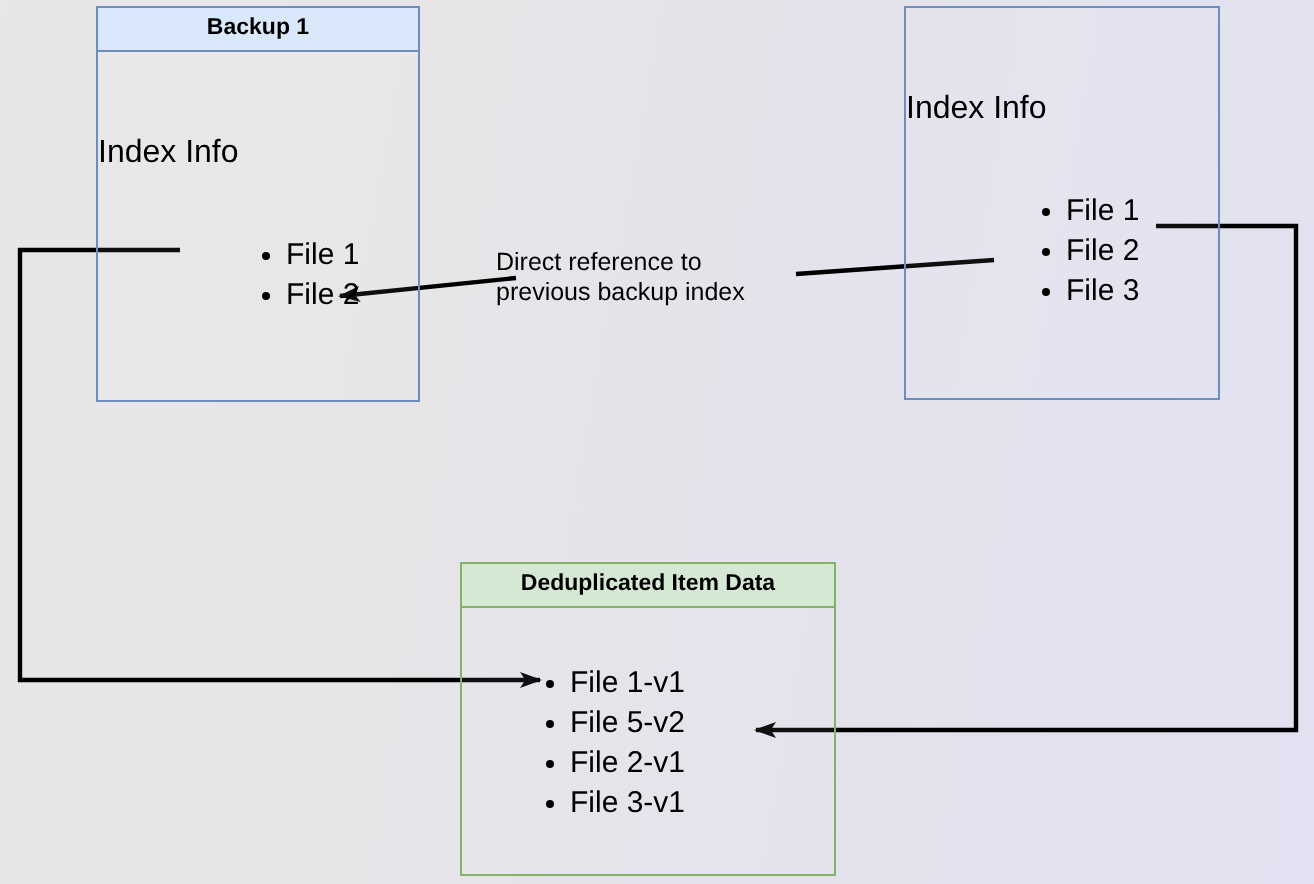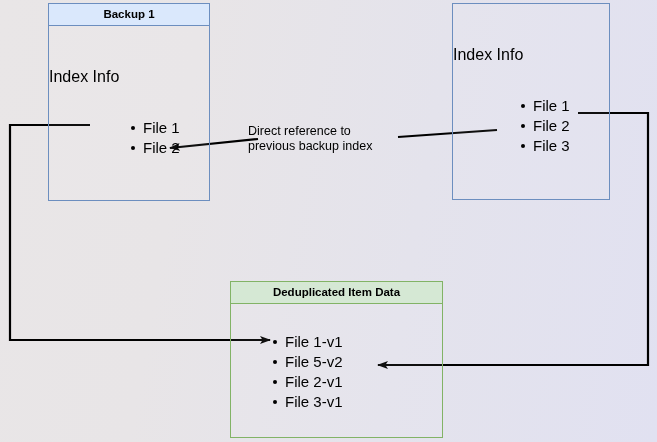--- a/index.html
+++ b/index.html
@@ -139,21 +139,21 @@
     <div class="node-body">
       <div class="index-title" style="top:42px;">Index Info</div>
       <ul class="file-list" style="left:58px; top:92px;">
         <li>File 1</li>
         <li>File 2</li>
         <li>File 3</li>
       </ul>
     </div>
   </div>
 
-  <div class="node green-node" style="left:230px; top:281px; width:213px; height:157px;">
+  <div class="node green-node" style="left:230px; top:281px; width:188px; height:157px;">
     <div class="node-header">Deduplicated Item Data</div>
     <div class="node-body">
       <ul class="file-list" style="left:32px; top:28px;">
         <li>File 1-v1</li>
         <li>File 5-v2</li>
         <li>File 2-v1</li>
         <li>File 3-v1</li>
       </ul>
     </div>
   </div>

